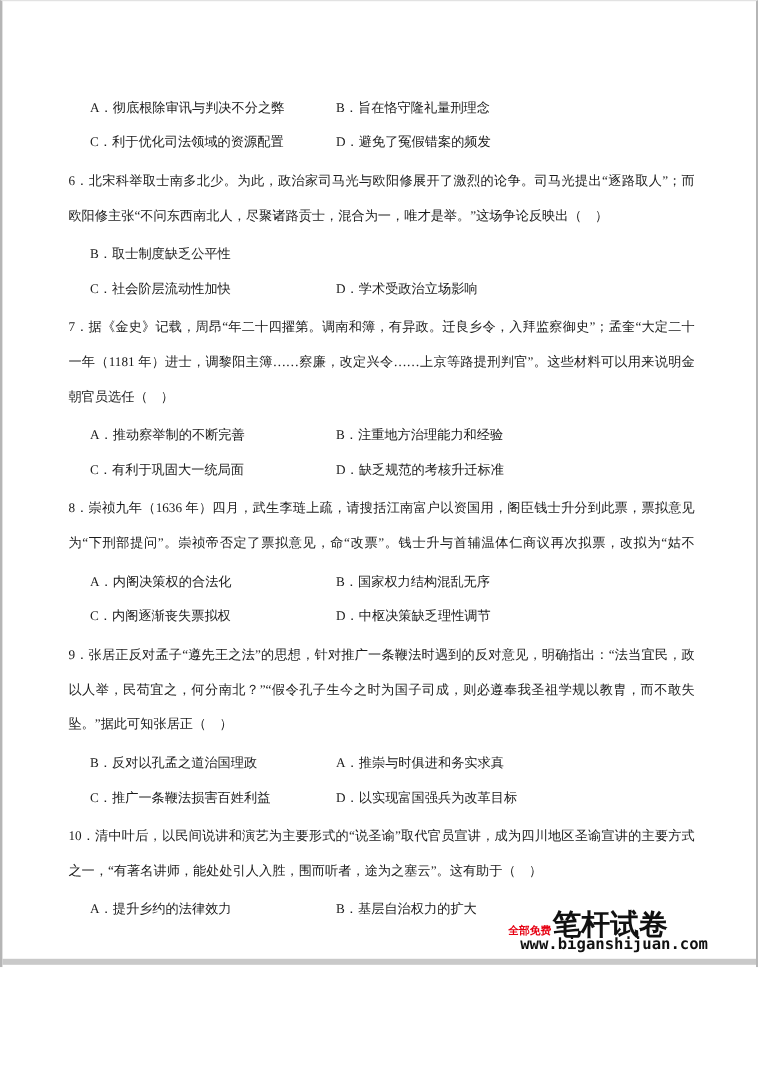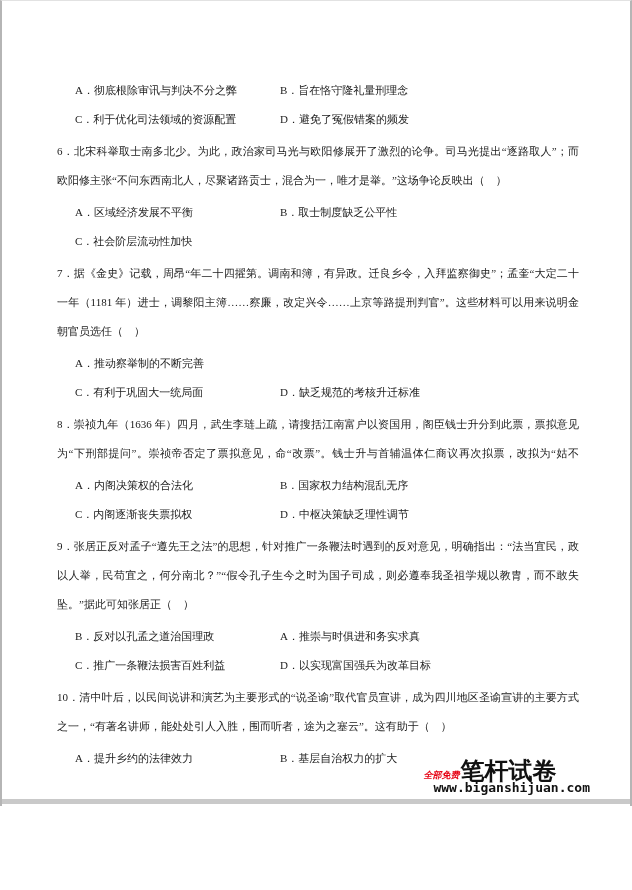--- a/index.html
+++ b/index.html
@@ -44,21 +44,20 @@
   .brand-row { display:flex; align-items:flex-end; margin-left:-10px; margin-bottom:-4px; }
   .free-label {
     color:#e60012;
     font-size:9px;
     font-weight:bold;
     line-height:1;
     margin-right:1px;
     margin-bottom:3px;
     white-space:nowrap;
     font-family:"Liberation Sans","DejaVu Sans",sans-serif;
-    font-style:italic;
   }
   .brand-title {
     font-family:"Liberation Sans","DejaVu Sans",sans-serif;
     font-weight:bold;
     font-size:24px;
     line-height:1.05;
     letter-spacing:0px;
     white-space:nowrap;
     color:#111111;
   }
@@ -96,36 +95,37 @@
           <span class="opt">D．避免了冤假错案的频发</span>
         </div>
       </div>
     </div>
 
     <div class="question">
       <div class="stem-line">6．北宋科举取士南多北少。为此，政治家司马光与欧阳修展开了激烈的论争。司马光提出“逐路取人”；而</div>
       <div class="stem-line end">欧阳修主张“不问东西南北人，尽聚诸路贡士，混合为一，唯才是举。”这场争论反映出（　）</div>
       <div class="options">
         <div class="opt-row">
-          <span class="opt">A．区域经济发展不平衡</span>
           <span class="opt">B．取士制度缺乏公平性</span>
         </div>
         <div class="opt-row">
           <span class="opt">C．社会阶层流动性加快</span>
+          <span class="opt">D．学术受政治立场影响</span>
         </div>
       </div>
     </div>
 
     <div class="question">
       <div class="stem-line">7．据《金史》记载，周昂“年二十四擢第。调南和簿，有异政。迁良乡令，入拜监察御史”；孟奎“大定二十</div>
       <div class="stem-line">一年（1181 年）进士，调黎阳主簿……察廉，改定兴令……上京等路提刑判官”。这些材料可以用来说明金</div>
       <div class="stem-line end">朝官员选任（　）</div>
       <div class="options">
         <div class="opt-row">
           <span class="opt">A．推动察举制的不断完善</span>
+          <span class="opt">B．注重地方治理能力和经验</span>
         </div>
         <div class="opt-row">
           <span class="opt">C．有利于巩固大一统局面</span>
           <span class="opt">D．缺乏规范的考核升迁标准</span>
         </div>
       </div>
     </div>
 
     <div class="question">
       <div class="stem-line">8．崇祯九年（1636 年）四月，武生李琏上疏，请搜括江南富户以资国用，阁臣钱士升分到此票，票拟意见</div>

